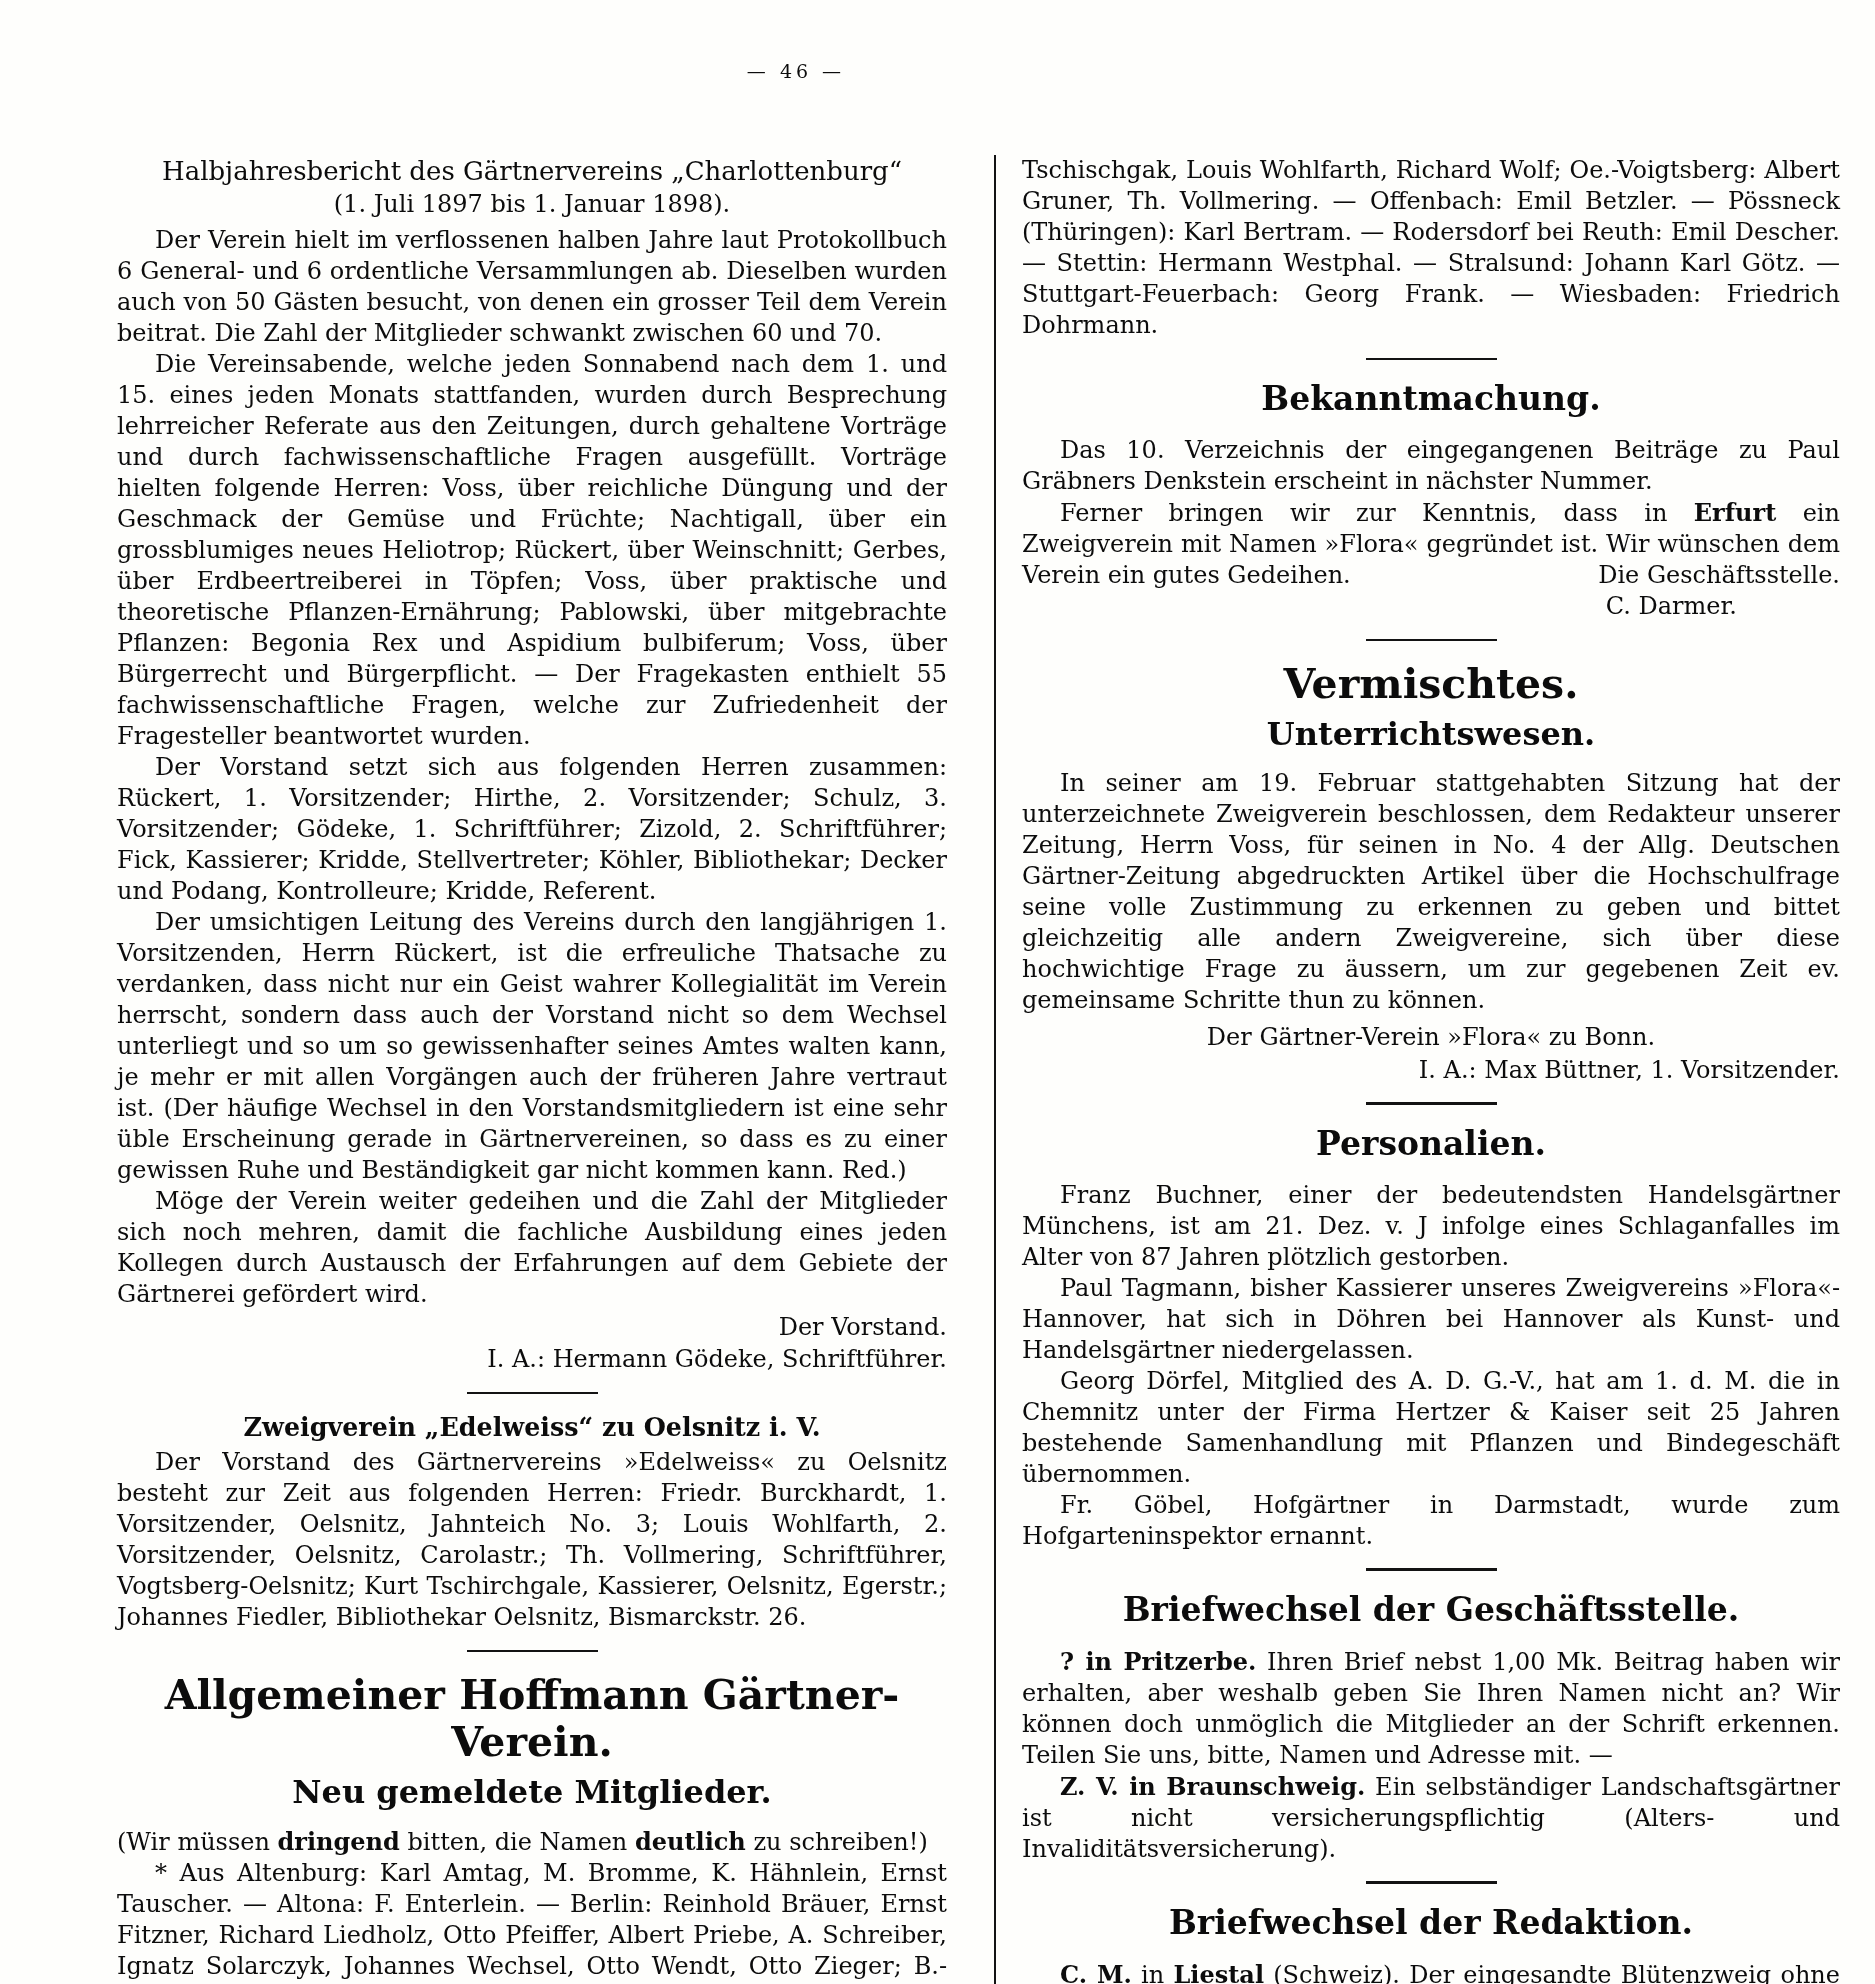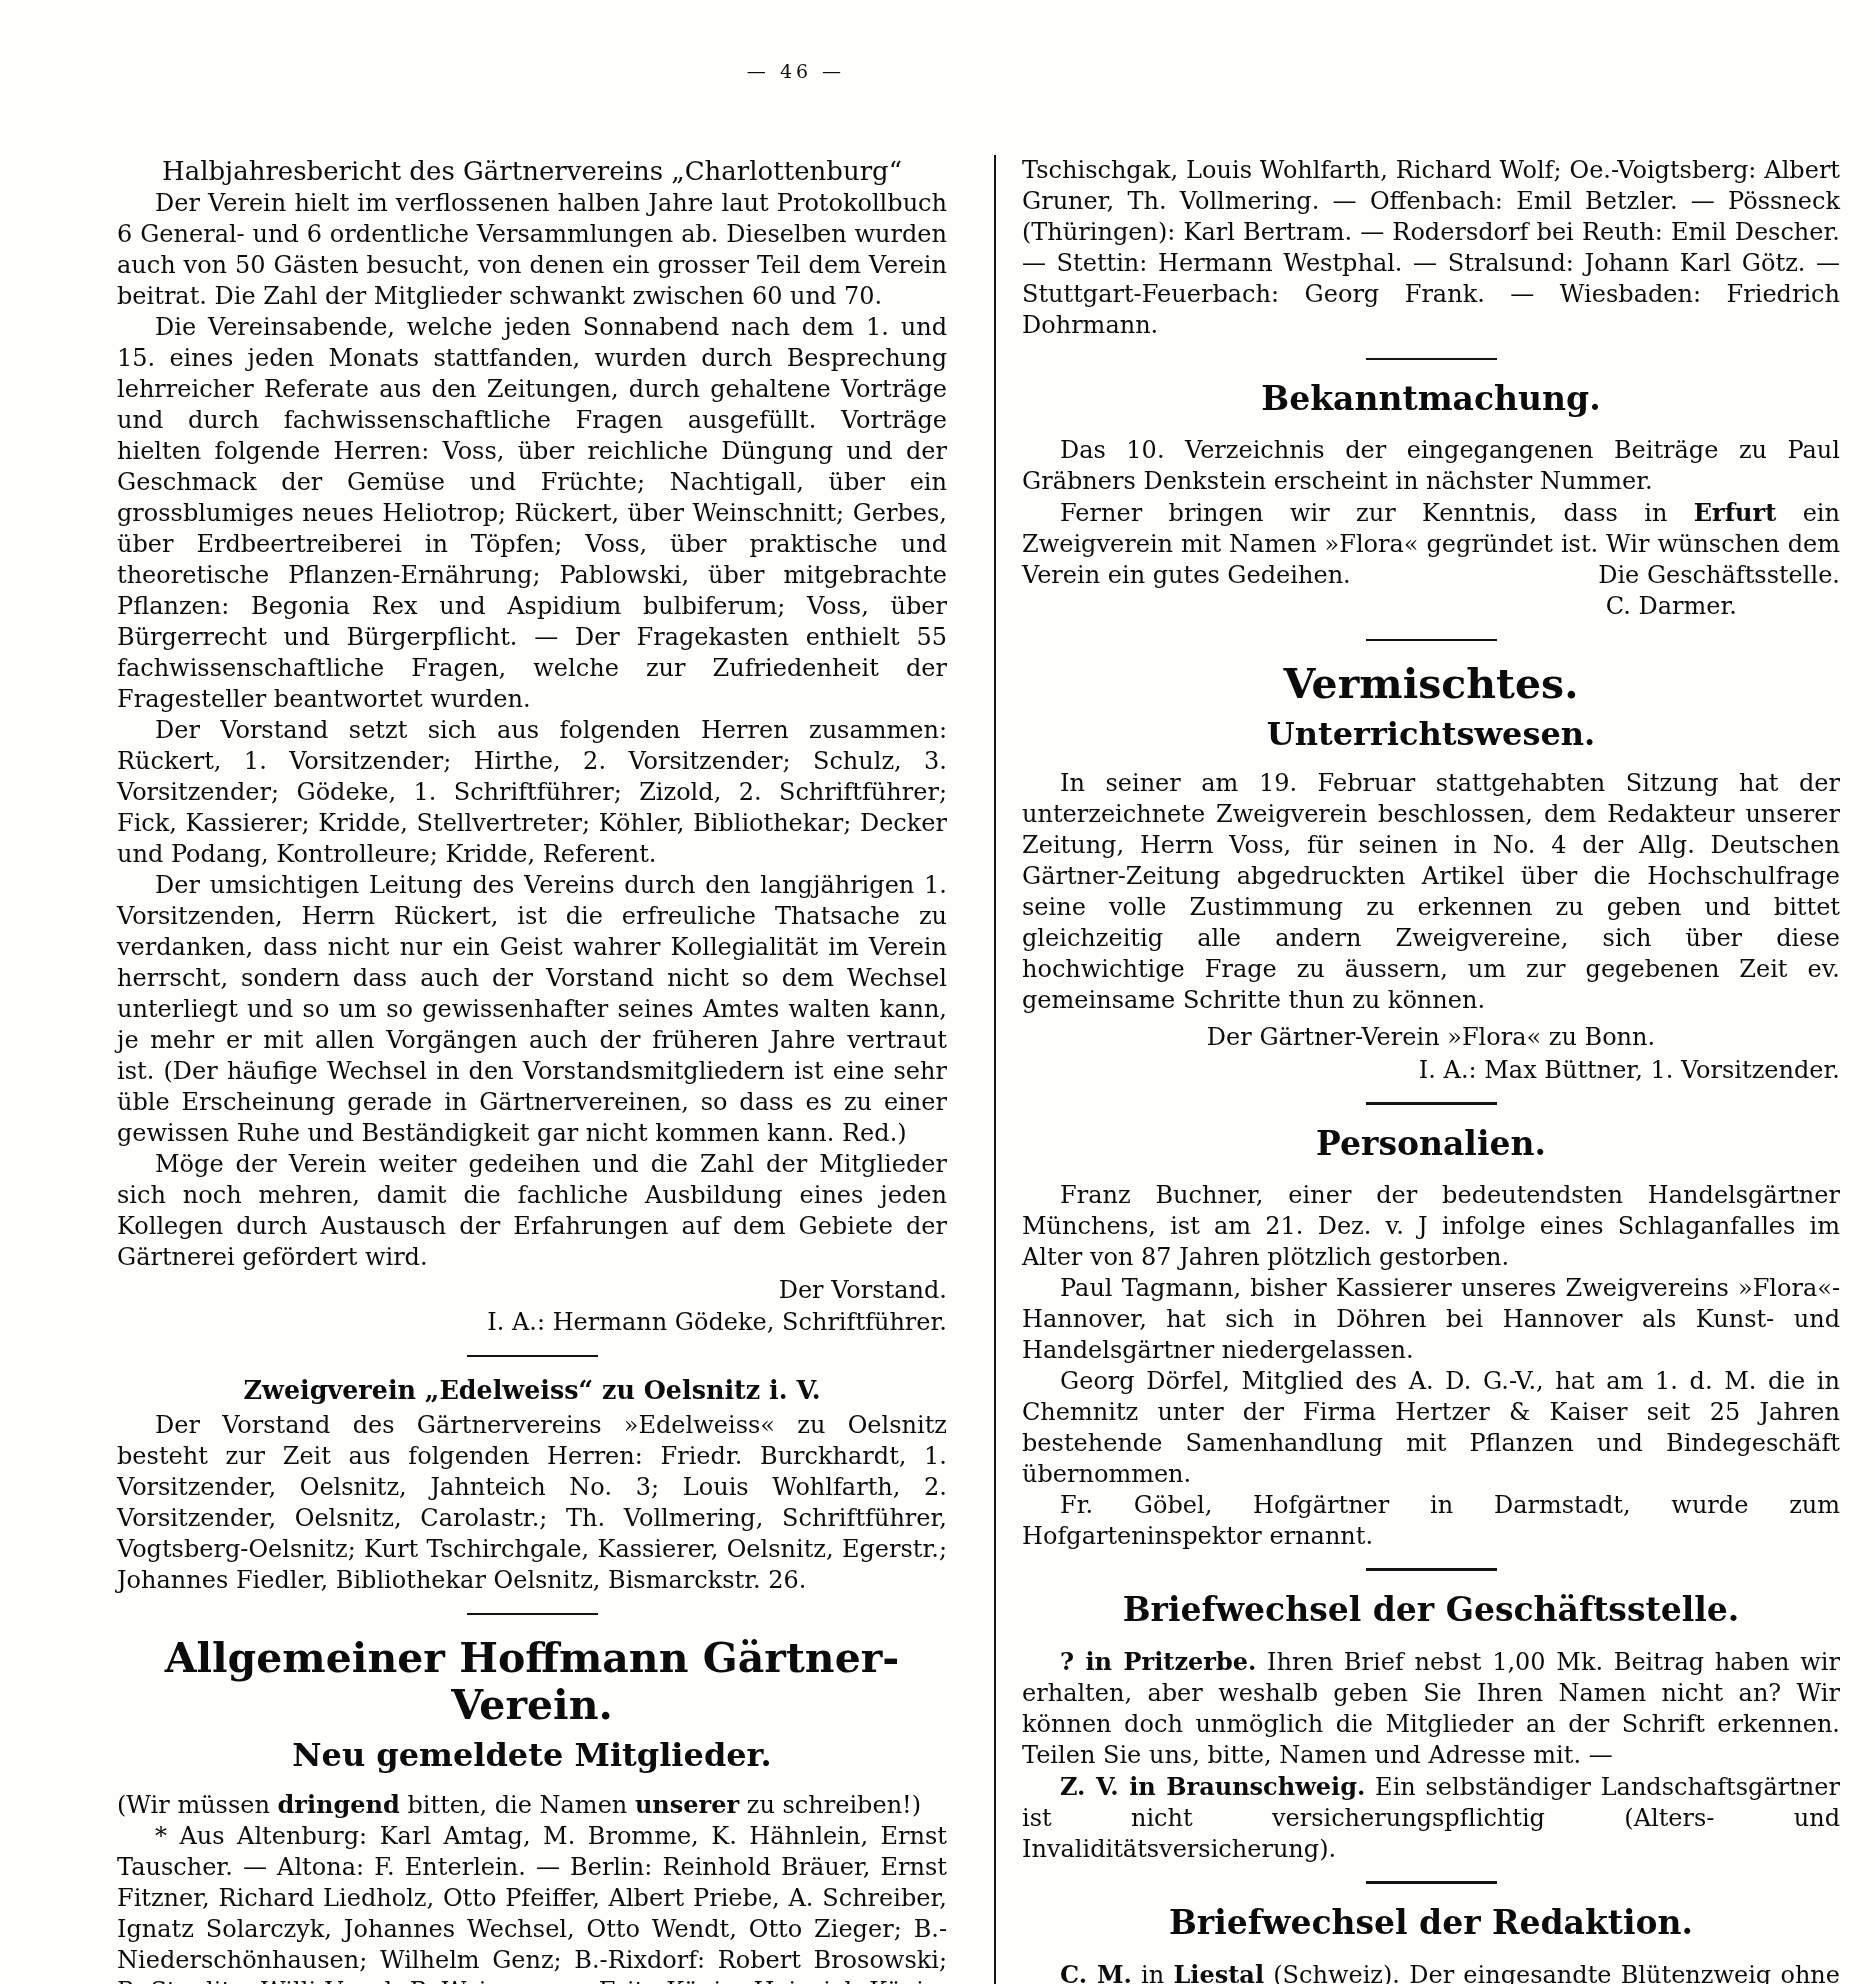--- a/index.html
+++ b/index.html
@@ -113,20 +113,21 @@
 
 <div class="page">
 
   <div class="pagenum">— 46 —</div>
   <div class="vrule"></div>
 
   <div class="col col-left">
 
     <div>
       <h2 class="h-art">Halbjahresbericht des Gärtnervereins „Charlottenburg“</h2>
+      <div class="h-artsub">(1. Juli 1897 bis 1. Januar 1898).</div>
       <p>Der Verein hielt im verflossenen halben Jahre laut Protokollbuch 6 General- und 6 ordentliche Versammlungen ab. Dieselben wurden auch von 50 Gästen besucht, von denen ein grosser Teil dem Verein beitrat. Die Zahl der Mitglieder schwankt zwischen 60 und 70.</p>
       <p>Die Vereinsabende, welche jeden Sonnabend nach dem 1. und 15. eines jeden Monats stattfanden, wurden durch Besprechung lehrreicher Referate aus den Zeitungen, durch gehaltene Vorträge und durch fachwissenschaftliche Fragen ausgefüllt. Vorträge hielten folgende Herren: Voss, über reichliche Düngung und der Geschmack der Gemüse und Früchte; Nachtigall, über ein grossblumiges neues Heliotrop; Rückert, über Weinschnitt; Gerbes, über Erdbeertreiberei in Töpfen; Voss, über praktische und theoretische Pflanzen-Ernährung; Pablowski, über mitgebrachte Pflanzen: Begonia Rex und Aspidium bulbiferum; Voss, über Bürgerrecht und Bürgerpflicht. — Der Fragekasten enthielt 55 fachwissenschaftliche Fragen, welche zur Zufriedenheit der Fragesteller beantwortet wurden.</p>
       <p>Der Vorstand setzt sich aus folgenden Herren zusammen: Rückert, 1. Vorsitzender; Hirthe, 2. Vorsitzender; Schulz, 3. Vorsitzender; Gödeke, 1. Schriftführer; Zizold, 2. Schriftführer; Fick, Kassierer; Kridde, Stellvertreter; Köhler, Bibliothekar; Decker und Podang, Kontrolleure; Kridde, Referent.</p>
       <p>Der umsichtigen Leitung des Vereins durch den langjährigen 1. Vorsitzenden, Herrn Rückert, ist die erfreuliche Thatsache zu verdanken, dass nicht nur ein Geist wahrer Kollegialität im Verein herrscht, sondern dass auch der Vorstand nicht so dem Wechsel unterliegt und so um so gewissenhafter seines Amtes walten kann, je mehr er mit allen Vorgängen auch der früheren Jahre vertraut ist. (Der häufige Wechsel in den Vorstandsmitgliedern ist eine sehr üble Erscheinung gerade in Gärtnervereinen, so dass es zu einer gewissen Ruhe und Beständigkeit gar nicht kommen kann. Red.)</p>
       <p>Möge der Verein weiter gedeihen und die Zahl der Mitglieder sich noch mehren, damit die fachliche Ausbildung eines jeden Kollegen durch Austausch der Erfahrungen auf dem Gebiete der Gärtnerei gefördert wird.</p>
       <p class="sig-center" style="margin-left:222px;">Der Vorstand.</p>
       <p class="sig-center" style="margin-left:111px;">I. A.:  Hermann Gödeke, Schriftführer.</p>
     </div>
 
     <hr class="divider">
@@ -134,21 +135,21 @@
     <div>
       <h3 class="h-branch">Zweigverein „Edelweiss“ zu Oelsnitz i. V.</h3>
       <p>Der Vorstand des Gärtnervereins »Edelweiss« zu Oelsnitz besteht zur Zeit aus folgenden Herren: Friedr. Burckhardt, 1. Vorsitzender, Oelsnitz, Jahnteich No. 3; Louis Wohlfarth, 2. Vorsitzender, Oelsnitz, Carolastr.; Th. Vollmering, Schriftführer, Vogtsberg-Oelsnitz; Kurt Tschirchgale, Kassierer, Oelsnitz, Egerstr.; Johannes Fiedler, Bibliothekar Oelsnitz, Bismarckstr. 26.</p>
     </div>
 
     <hr class="divider">
 
     <div>
       <h1 class="h-big">Allgemeiner Hoffmann Gärtner-Verein.</h1>
       <h2 class="h-mid">Neu gemeldete Mitglieder.</h2>
-      <p class="noindent">(Wir müssen <b>dringend</b> bitten, die Namen <b>unserer</b> zu schreiben!)</p>
+      <p class="noindent">(Wir müssen <b>dringend</b> bitten, die Namen <b>deutlich</b> zu schreiben!)</p>
       <p>* Aus Altenburg: Karl Amtag, M. Bromme, K. Hähnlein, Ernst Tauscher. — Altona: F. Enterlein. — Berlin: Reinhold Bräuer, Ernst Fitzner, Richard Liedholz, Otto Pfeiffer, Albert Priebe, A. Schreiber, Ignatz Solarczyk, Johannes Wechsel, Otto Wendt, Otto Zieger; B.-Niederschönhausen; Wilhelm Genz; B.-Rixdorf: Robert Brosowski; B.-Steglitz: Willi Vogel; B.-Weissensee: Fritz König, Heinrich König. — Brunn b. Wusterhausen (Dosse): P. Schicker. — Darmstadt: Albert Firchow, Ludwig Volkert. — Dessau: Gustav Kirchner, Otto Moritz. — Dortmund: Louis Drüske, Friedrich Franz, G. Haake, Max Kirstein, E. Kissing, G. Köhler, W. Meyer, Karl Wünnenberg; D.-Huckarde: K. Heime. — Dresden: Josef Bormann, Fritz Behrens, Hans Nagel, Fritz Riedel. — Eschwege: Wilhelm Lange, Paul Seidel. — Frankfurt (Main): Paul Hoffmann, Johann Jäckel. — Halle (Saale): M. Hupe, Wilhelm Schumann, Robert Senftleben. — Hannover: W. Fleischhauer; H.-Herrenhausen: F. Kretzer, Fr. Robra; H.-Kemnade: Otto Sondermann. — Hohentramm bei Beetzendorf (Magdeb.): K. Grundmann. — Kettwig (Ruhr): Wilhelm Kretschmann. — Köstritz: K. Ludwig, Mathias Mesenbourg; Krossen (Oder): Otto Kaiser. — Leipzig-Lindenau: Max Lindner, Bernhard Wartemann. — Linden (Westfalen): A. Lorenzen. — Markkleeberg: Wilh. Kunze, Karl Ziemer. — Moers (Rhein): Ferdinand Jäckel. — Mühlhausen (Thüringen): Leopold Momet. — Nürnberg: Johann Böhrer, Lipfert, Gustav Uhde. — Oelsnitz i. V.: Johann Roch, Kurt</p>
     </div>
 
   </div>
 
   <div class="col col-right">
 
     <p class="noindent">Tschischgak, Louis Wohlfarth, Richard Wolf; Oe.-Voigtsberg: Albert Gruner, Th. Vollmering. — Offenbach: Emil Betzler. — Pössneck (Thüringen): Karl Bertram. — Rodersdorf bei Reuth: Emil Descher. — Stettin: Hermann Westphal. — Stralsund: Johann Karl Götz. — Stuttgart-Feuerbach: Georg Frank. — Wiesbaden: Friedrich Dohrmann.</p>
 
     <hr class="divider">

